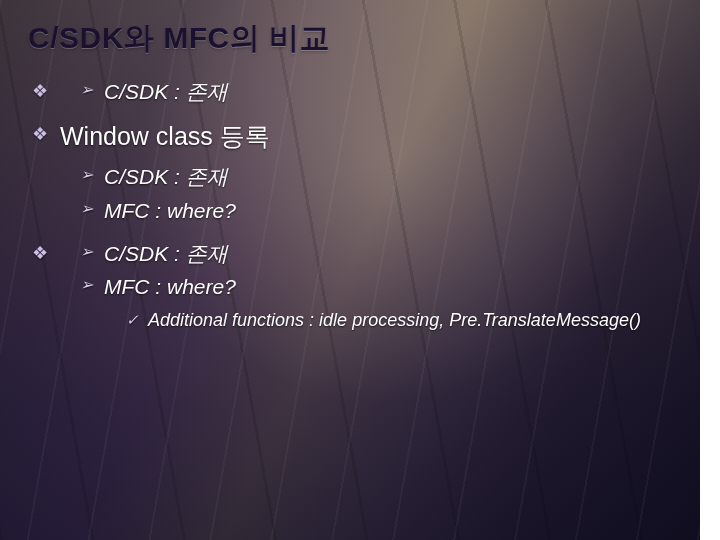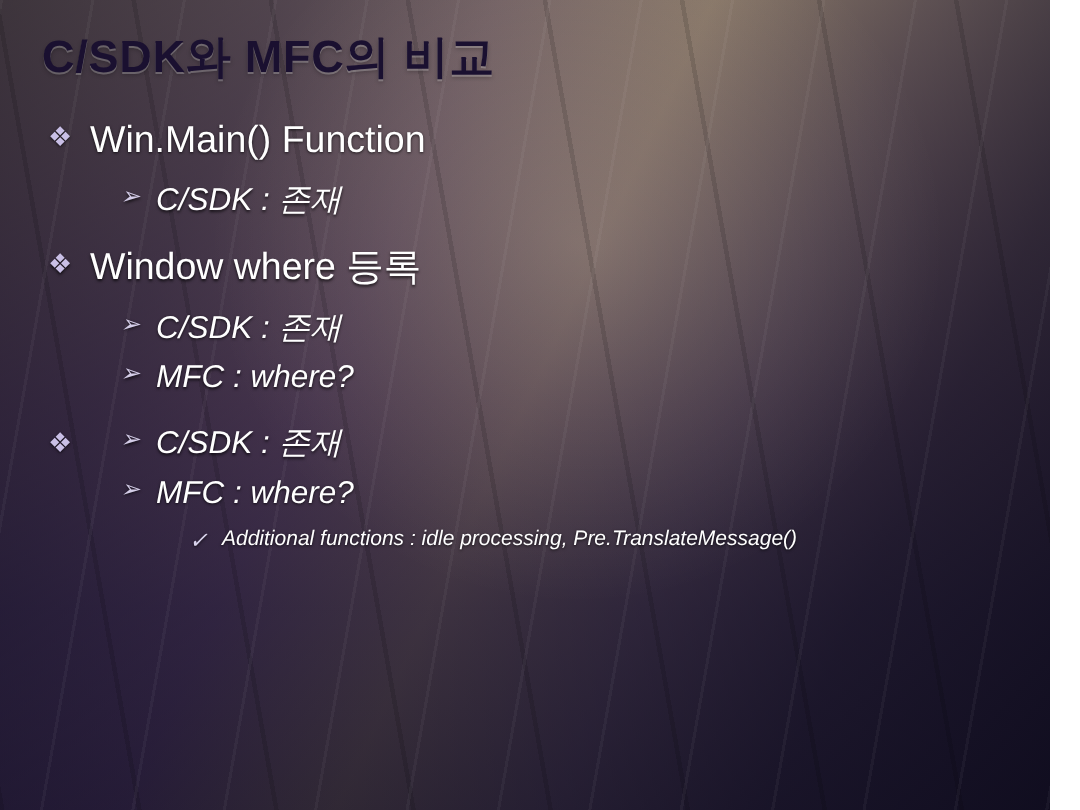--- a/index.html
+++ b/index.html
@@ -107,21 +107,21 @@
   }
   ul.lvl3 {
     list-style: none;
     margin: 6px 0 0 0;
     padding: 0 0 0 22px;
   }
   ul.lvl3 > li {
     position: relative;
     padding-left: 22px;
     margin: 0 0 4px 0;
-    font-size: 14px;
+    font-size: 18px;
     line-height: 1.4;
     text-shadow: 0 1px 2px rgba(0,0,0,0.7);
   }
   ul.lvl3 > li::before {
     content: "\2713"; 
     position: absolute;
     left: 0;
     top: 1px;
     font-size: 15px;
     color: #d8d2ec;
@@ -133,30 +133,29 @@
 
 <div class="slide">
   <div class="bgfx"></div>
   <div class="content">
 
     <h1 class="title">C/SDK와 MFC의 비교</h1>
 
     <ul class="lvl1">
 
       <li>
-        <span>Win.Main() Function</span>
         <ul class="lvl2">
           <li>
             <span>C/SDK : 존재</span>
           </li>
         </ul>
       </li>
 
       <li>
-        <span>Window where 등록</span>
+        <span>Window class 등록</span>
         <ul class="lvl2">
           <li>
             <span>C/SDK : 존재</span>
           </li>
           <li>
             <span>MFC : where?</span>
           </li>
         </ul>
       </li>
 

